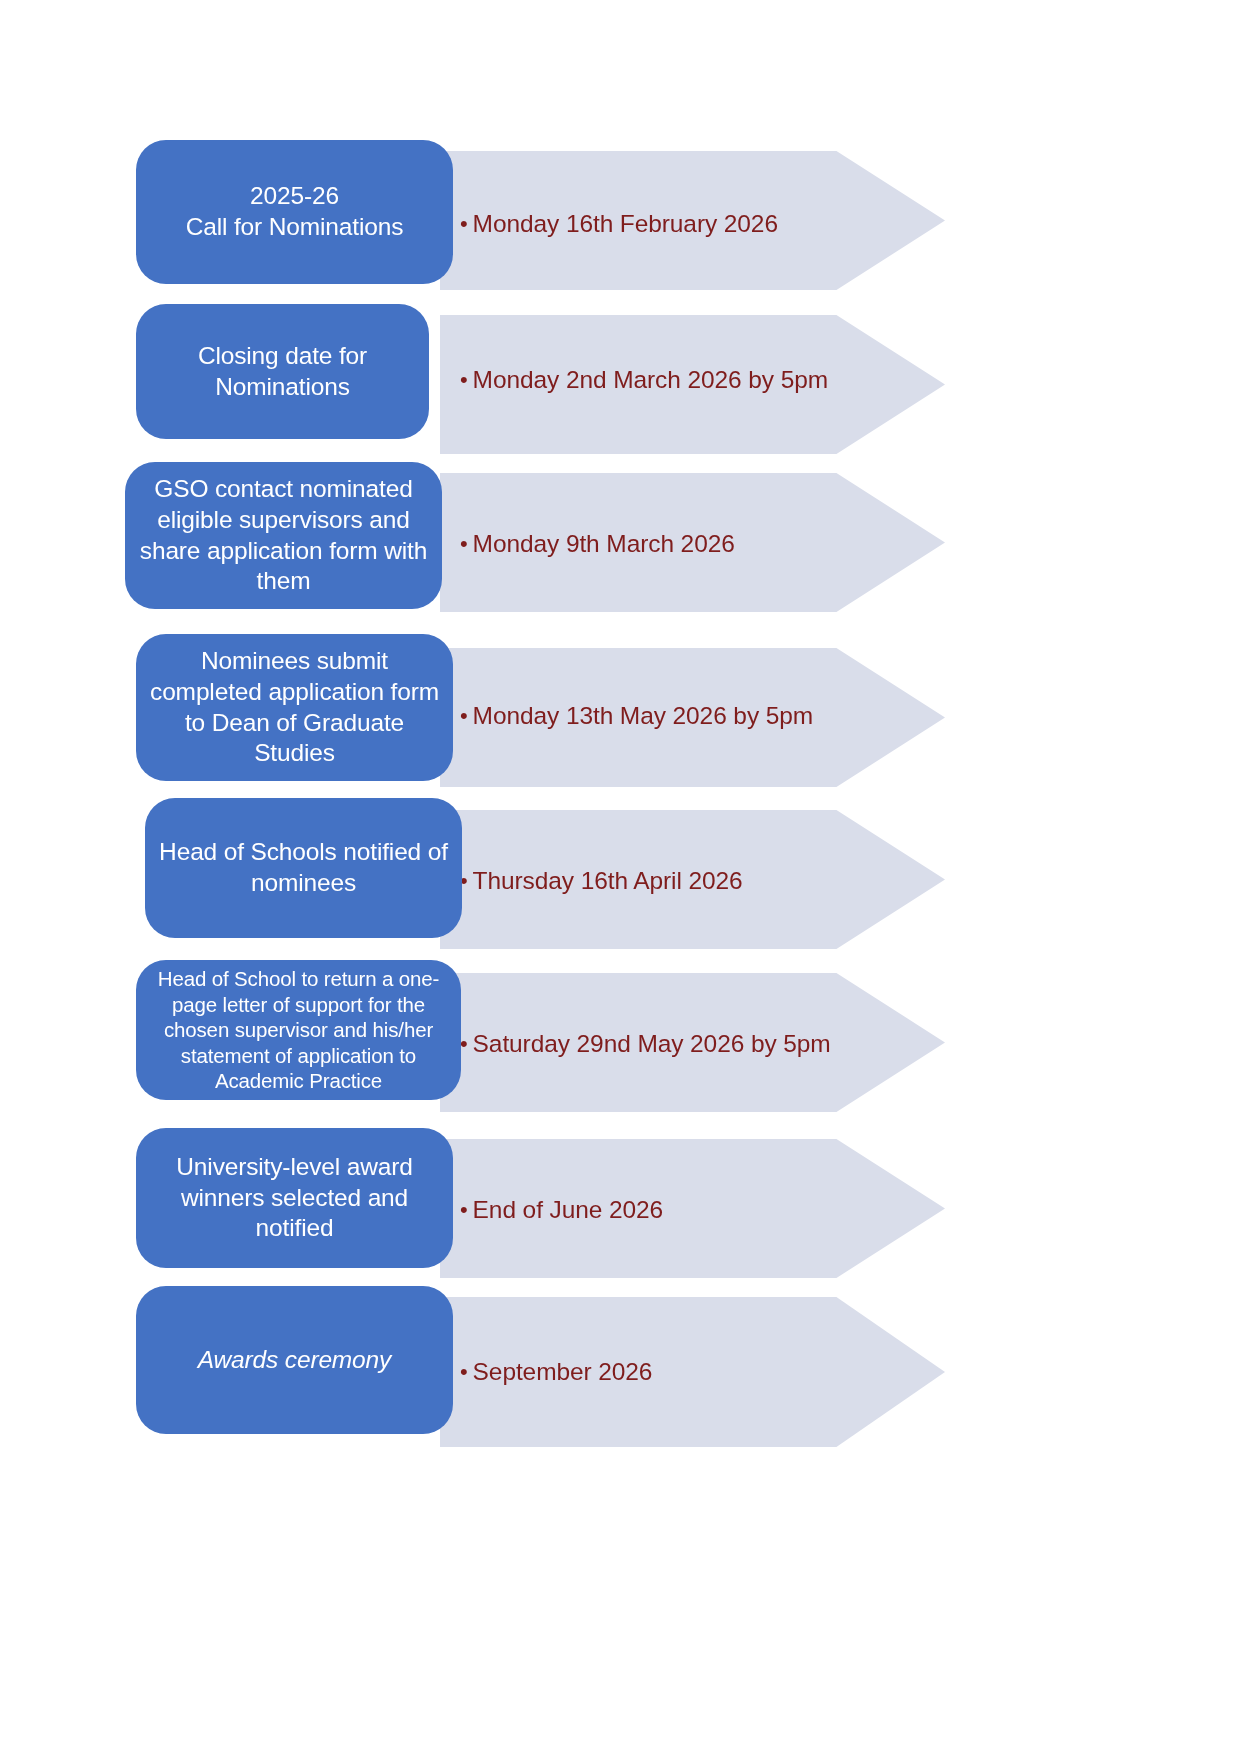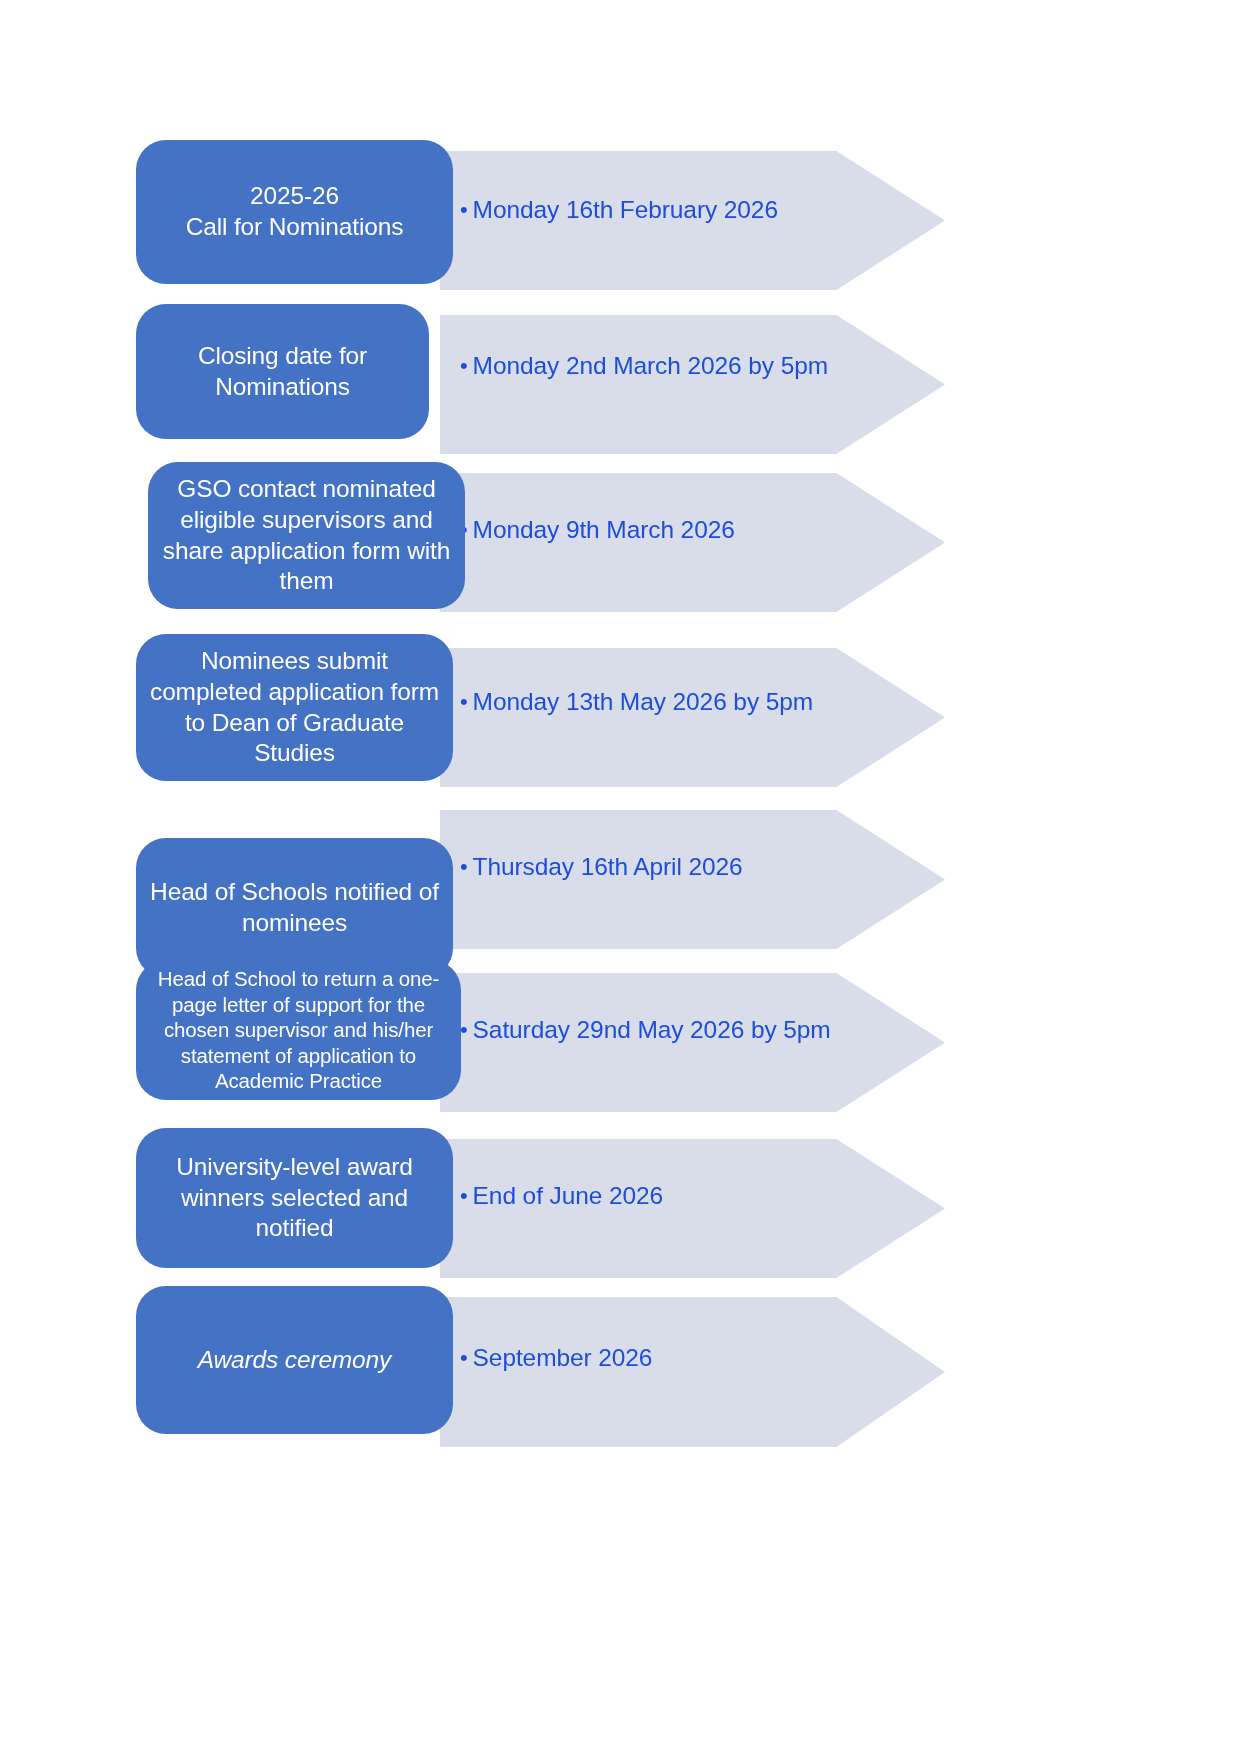--- a/index.html
+++ b/index.html
@@ -31,25 +31,26 @@
   
   .arrow {
     position: absolute;
     background: #D9DDEA;
     -webkit-clip-path: polygon(0 0, 78.5% 0, 100% 50%, 78.5% 100%, 0 100%);
     clip-path: polygon(0 0, 78.5% 0, 100% 50%, 78.5% 100%, 0 100%);
   }
 
   .arrow-label {
     position: absolute;
-    color: #1d4ed8;
+    color: #7f1d1d;
     font-size: 24.5px;
     line-height: 1.18;
     white-space: nowrap;
     letter-spacing: -0.1px;
+    margin-top: 14px;
   }
   .arrow-label .bullet {
     font-size: 22px;
     vertical-align: 1px;
     margin-right: 5px;
   }
 
   
   .stage {
     position: absolute;
@@ -93,37 +94,37 @@
     <div class="arrow-label" style="left:460px; top:48px;"><span class="bullet">•</span><span>Monday 2nd March 2026 by 5pm</span></div>
     <div class="stage" style="left:136px; top:0px; width:293px; height:135px;">
       <div class="stage-text">Closing date for
 Nominations</div>
     </div>
   </div>
 
   <div class="row" style="top:462px;">
     <div class="arrow" style="left:440px; top:11px; width:505px; height:139px;"></div>
     <div class="arrow-label" style="left:460px; top:54px;"><span class="bullet">•</span><span>Monday 9th March 2026</span></div>
-    <div class="stage" style="left:148px; top:0px; width:317px; height:147px;">
+    <div class="stage" style="left:125px; top:0px; width:317px; height:147px;">
       <div class="stage-text">GSO contact nominated eligible supervisors and share application form with them</div>
     </div>
   </div>
 
   <div class="row" style="top:634px;">
     <div class="arrow" style="left:440px; top:14px; width:505px; height:139px;"></div>
     <div class="arrow-label" style="left:460px; top:54px;"><span class="bullet">•</span><span>Monday 13th May 2026 by 5pm</span></div>
     <div class="stage" style="left:136px; top:0px; width:317px; height:147px;">
       <div class="stage-text">Nominees submit completed application form to Dean of Graduate Studies</div>
     </div>
   </div>
 
   <div class="row" style="top:798px;">
     <div class="arrow" style="left:440px; top:12px; width:505px; height:139px;"></div>
     <div class="arrow-label" style="left:460px; top:55px;"><span class="bullet">•</span><span>Thursday 16th April 2026</span></div>
-    <div class="stage" style="left:136px; top:0px; width:317px; height:140px;margin-top:40px;">
+    <div class="stage" style="left:145px; top:0px; width:317px; height:140px;">
       <div class="stage-text">Head of Schools notified of nominees</div>
     </div>
   </div>
 
   <div class="row" style="top:960px;">
     <div class="arrow" style="left:440px; top:13px; width:505px; height:139px;"></div>
     <div class="arrow-label" style="left:460px; top:56px;"><span class="bullet">•</span><span>Saturday 29nd May 2026 by 5pm</span></div>
     <div class="stage" style="left:136px; top:0px; width:325px; height:140px;">
       <div class="stage-text small">Head of School to return a one-page letter of support for the chosen supervisor and his/her statement of application to Academic Practice</div>
     </div>

